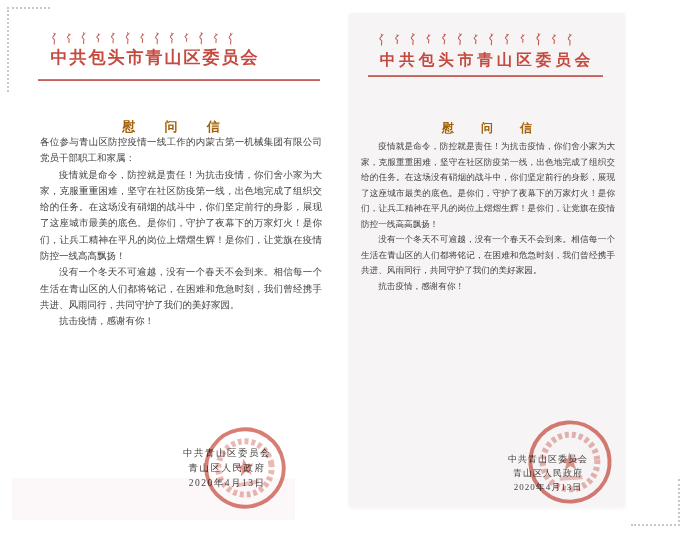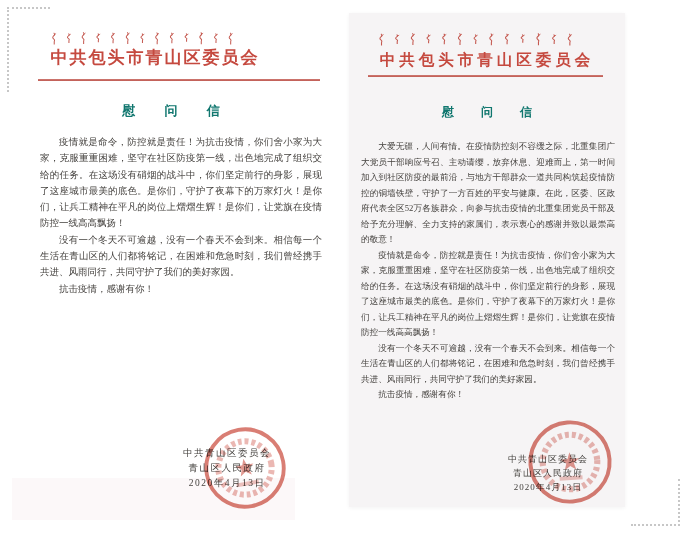--- a/index.html
+++ b/index.html
@@ -20,21 +20,21 @@
   .org-title{
     position:absolute;left:0;right:0;margin:0;text-align:center;
     color:#c5493f;font-weight:700;white-space:nowrap;
   }
   .doc-left .org-title{top:46px;font-size:17px;letter-spacing:2px;transform:translateX(-16px);}
   .doc-right .org-title{top:37px;font-size:15.5px;letter-spacing:4px;}
   .red-rule{position:absolute;height:2px;background:linear-gradient(#cf7b74,#c05a52);}
   .doc-left .red-rule{left:26px;top:79px;width:282px;}
   .doc-right .red-rule{left:19px;top:62px;width:235px;}
   .letter-title{
-    position:absolute;left:0;right:0;margin:0;text-align:center;color:#0f766e;
+    position:absolute;left:0;right:0;margin:16px;text-align:center;color:#a16207;
     font-weight:700;
   }
   .doc-left .letter-title{top:102px;font-size:13px;letter-spacing:13px;padding-left:13px;}
   .doc-right .letter-title{top:91px;font-size:12px;letter-spacing:12px;padding-left:12px;}
   .letter-body{position:absolute;color:#45423f;text-align:justify;text-justify:inter-ideograph;}
   .doc-left .letter-body{left:28px;top:134px;width:282px;font-size:9.5px;line-height:16.3px;}
   .doc-right .letter-body{left:12px;top:126px;width:254px;font-size:8.6px;line-height:15.5px;}
   .letter-body p{margin:0;}
   .letter-body p.para{text-indent:2em;}
   .signature{position:absolute;text-align:center;color:#45423f;}
@@ -87,20 +87,21 @@
     <div class="page-tint"></div>
     <div class="mongolian">
       <svg width="100%" height="100%" viewBox="0 0 210 16" preserveAspectRatio="none">
           <use href="#mgrow"></use>
         </svg>
     </div>
     <h1 class="org-title">中共包头市青山区委员会</h1>
     <div class="red-rule"></div>
     <h2 class="letter-title">慰 问 信</h2>
     <div class="letter-body">
+      <p class="salutation">各位参与青山区防控疫情一线工作的内蒙古第一机械集团有限公司党员干部职工和家属：</p>
       <p class="para">疫情就是命令，防控就是责任！为抗击疫情，你们舍小家为大家，克服重重困难，坚守在社区防疫第一线，出色地完成了组织交给的任务。在这场没有硝烟的战斗中，你们坚定前行的身影，展现了这座城市最美的底色。是你们，守护了夜幕下的万家灯火！是你们，让兵工精神在平凡的岗位上熠熠生辉！是你们，让党旗在疫情防控一线高高飘扬！</p>
       <p class="para">没有一个冬天不可逾越，没有一个春天不会到来。相信每一个生活在青山区的人们都将铭记，在困难和危急时刻，我们曾经携手共进、风雨同行，共同守护了我们的美好家园。</p>
       <p class="para">抗击疫情，感谢有你！</p>
     </div>
     <div class="signature">
       <div>中共青山区委员会</div>
       <div>青山区人民政府</div>
       <div>2020年4月13日</div>
     </div>
     <div class="seal">
@@ -113,21 +114,20 @@
   <section class="doc doc-right">
     <div class="mongolian">
       <svg width="100%" height="100%" viewBox="0 0 210 16" preserveAspectRatio="none">
           <use href="#mgrow"></use>
         </svg>
     </div>
     <h1 class="org-title">中共包头市青山区委员会</h1>
     <div class="red-rule"></div>
     <h2 class="letter-title">慰 问 信</h2>
     <div class="letter-body">
-      <p class="para">大爱无疆，人间有情。在疫情防控刻不容缓之际，北重集团广大党员干部响应号召、主动请缨，放弃休息、迎难而上，第一时间加入到社区防疫的最前沿，与地方干部群众一道共同构筑起疫情防控的铜墙铁壁，守护了一方百姓的平安与健康。在此，区委、区政府代表全区52万各族群众，向参与抗击疫情的北重集团党员干部及给予充分理解、全力支持的家属们，表示衷心的感谢并致以最崇高的敬意！</p>
       <p class="para">疫情就是命令，防控就是责任！为抗击疫情，你们舍小家为大家，克服重重困难，坚守在社区防疫第一线，出色地完成了组织交给的任务。在这场没有硝烟的战斗中，你们坚定前行的身影，展现了这座城市最美的底色。是你们，守护了夜幕下的万家灯火！是你们，让兵工精神在平凡的岗位上熠熠生辉！是你们，让党旗在疫情防控一线高高飘扬！</p>
       <p class="para">没有一个冬天不可逾越，没有一个春天不会到来。相信每一个生活在青山区的人们都将铭记，在困难和危急时刻，我们曾经携手共进、风雨同行，共同守护了我们的美好家园。</p>
       <p class="para">抗击疫情，感谢有你！</p>
     </div>
     <div class="signature">
       <div>中共青山区委员会</div>
       <div>青山区人民政府</div>
       <div>2020年4月13日</div>
     </div>
     <div class="seal">

